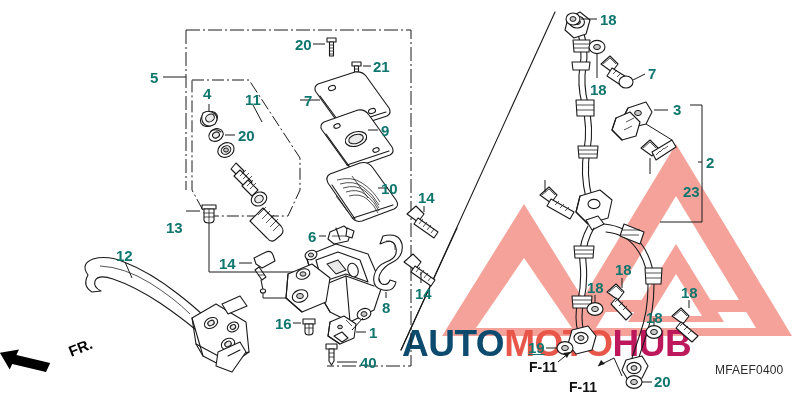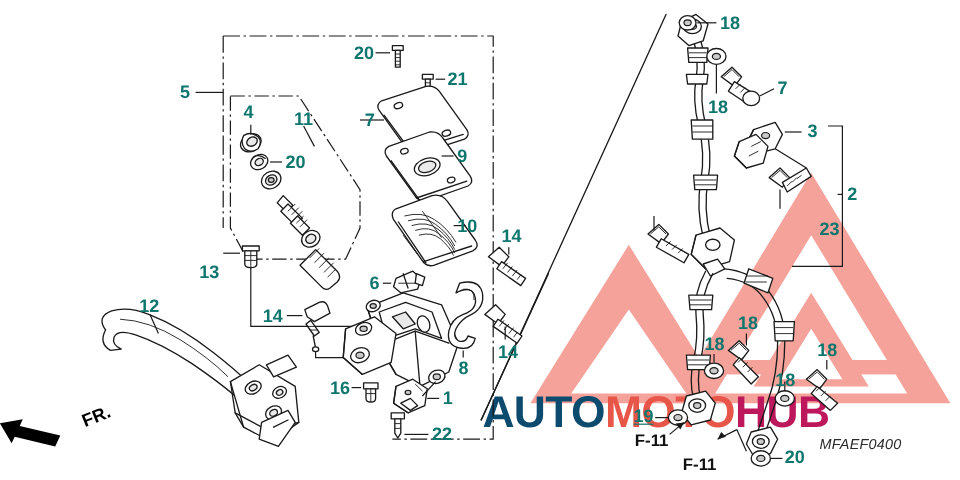--- a/index.html
+++ b/index.html
@@ -31,23 +31,23 @@
     color:#0f766e;
     line-height:1;
     white-space:nowrap;
   }
   .ref{
     position:absolute;
     font-family:"Liberation Sans", sans-serif;
     font-weight:bold;font-size:14px;color:#111;white-space:nowrap;
   }
   #partno{
-    position:absolute;left:683px;top:363px;
-    font-family:"Liberation Sans", sans-serif;
-    font-size:12px;color:#2b2b2b;letter-spacing:0.2px;white-space:nowrap;font-style:italic;
+    position:absolute;left:715px;top:363px;
+    font-family:"Liberation Sans", sans-serif;
+    font-size:12px;color:#2b2b2b;letter-spacing:0.2px;white-space:nowrap;
   }
   #frlabel{
     position:absolute;left:66px;top:344px;
     font-family:"Liberation Sans", sans-serif;
     font-weight:bold;font-size:15px;color:#000;
     transform:rotate(-22deg);transform-origin:0 0;white-space:nowrap;
   }
 </style>
 </head>
 <body>
@@ -458,21 +458,21 @@
   <div class="lbl" style="left:381px;top:181px;">10</div>
   <div class="lbl" style="left:166px;top:204px;margin-top:16px;">13</div>
   <div class="lbl" style="left:219px;top:256px;">14</div>
   <div class="lbl" style="left:116px;top:248px;text-align:right;">12</div>
   <div class="lbl" style="left:308px;top:229px;">6</div>
   <div class="lbl" style="left:382px;top:300px;">8</div>
   <div class="lbl" style="left:418px;top:190px;">14</div>
   <div class="lbl" style="left:415px;top:286px;">14</div>
   <div class="lbl" style="left:275px;top:316px;text-align:center;">16</div>
   <div class="lbl" style="left:369px;top:325px;">1</div>
-  <div class="lbl" style="left:360px;top:355px;">22</div>
+  <div class="lbl" style="left:360px;top:355px;">40</div>
 
   <div class="lbl" style="left:600px;top:12px;">18</div>
   <div class="lbl" style="left:648px;top:66px;">7</div>
   <div class="lbl" style="left:590px;top:82px;">18</div>
   <div class="lbl" style="left:673px;top:102px;">3</div>
   <div class="lbl" style="left:706px;top:155px;">2</div>
   <div class="lbl" style="left:643px;top:184px;margin-left:40px;">23</div>
   <div class="lbl" style="left:535px;top:165px;"></div>
   <div class="lbl" style="left:615px;top:262px;">18</div>
   <div class="lbl" style="left:587px;top:280px;">18</div>

